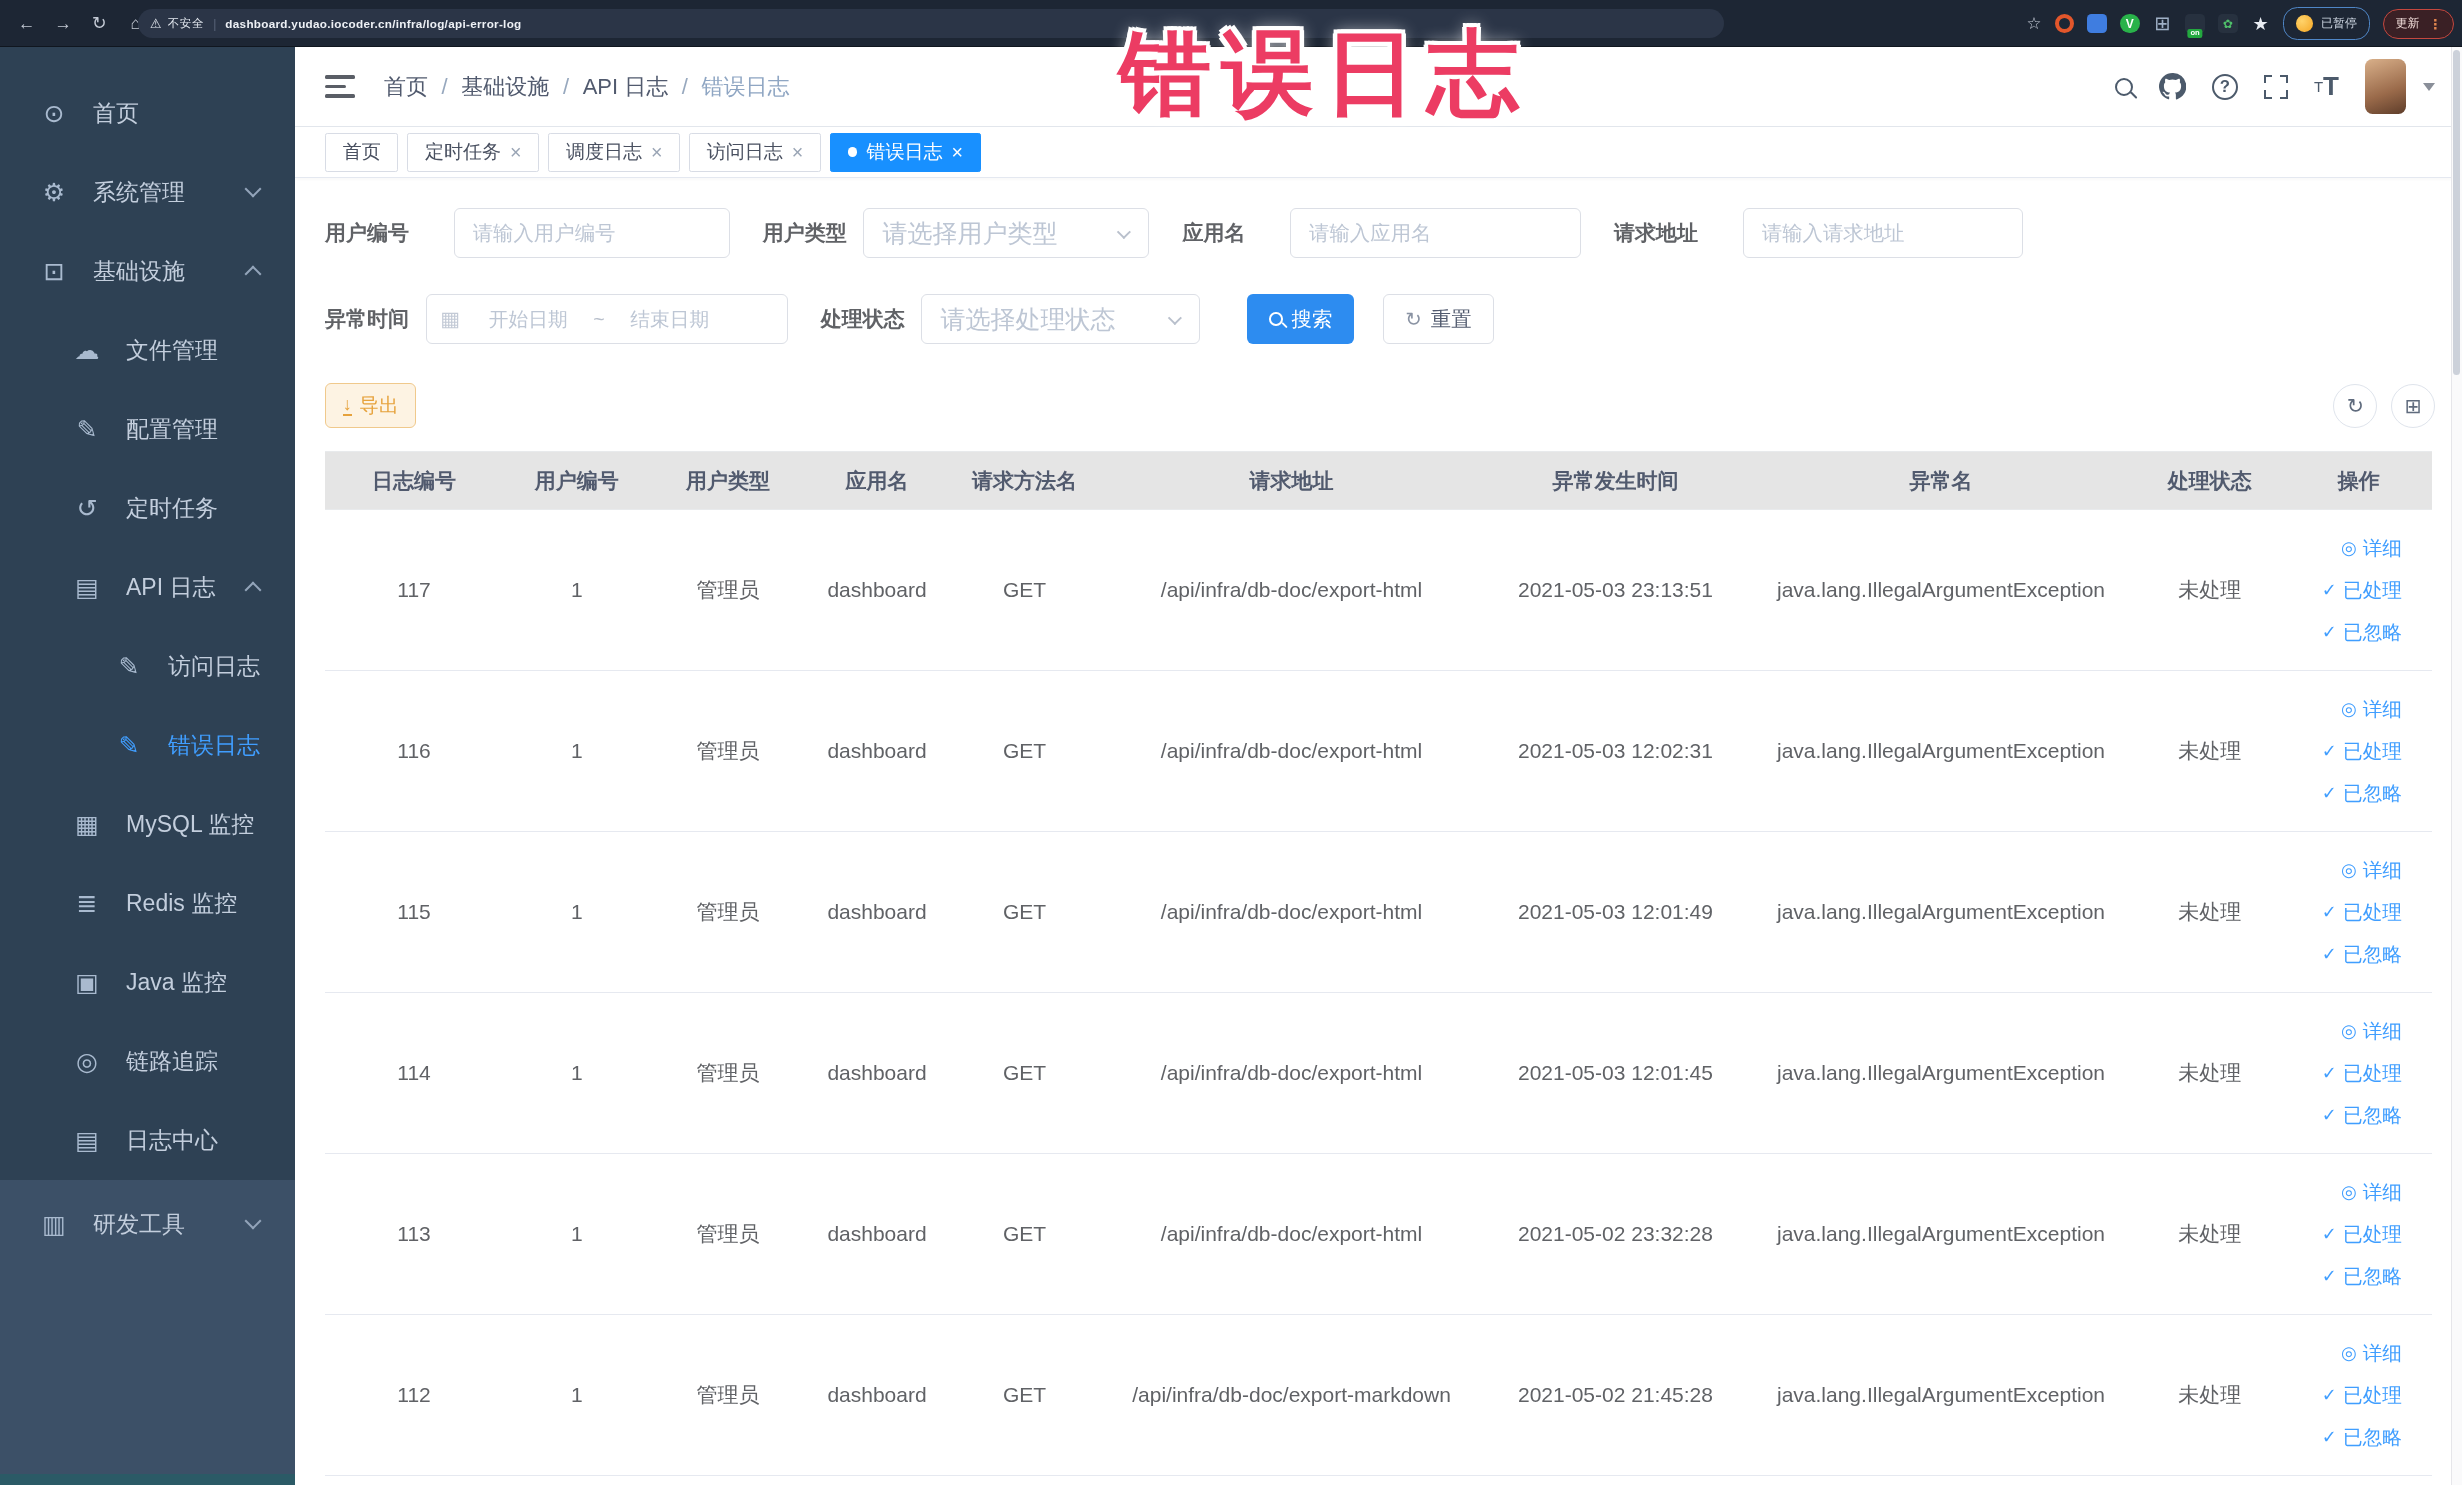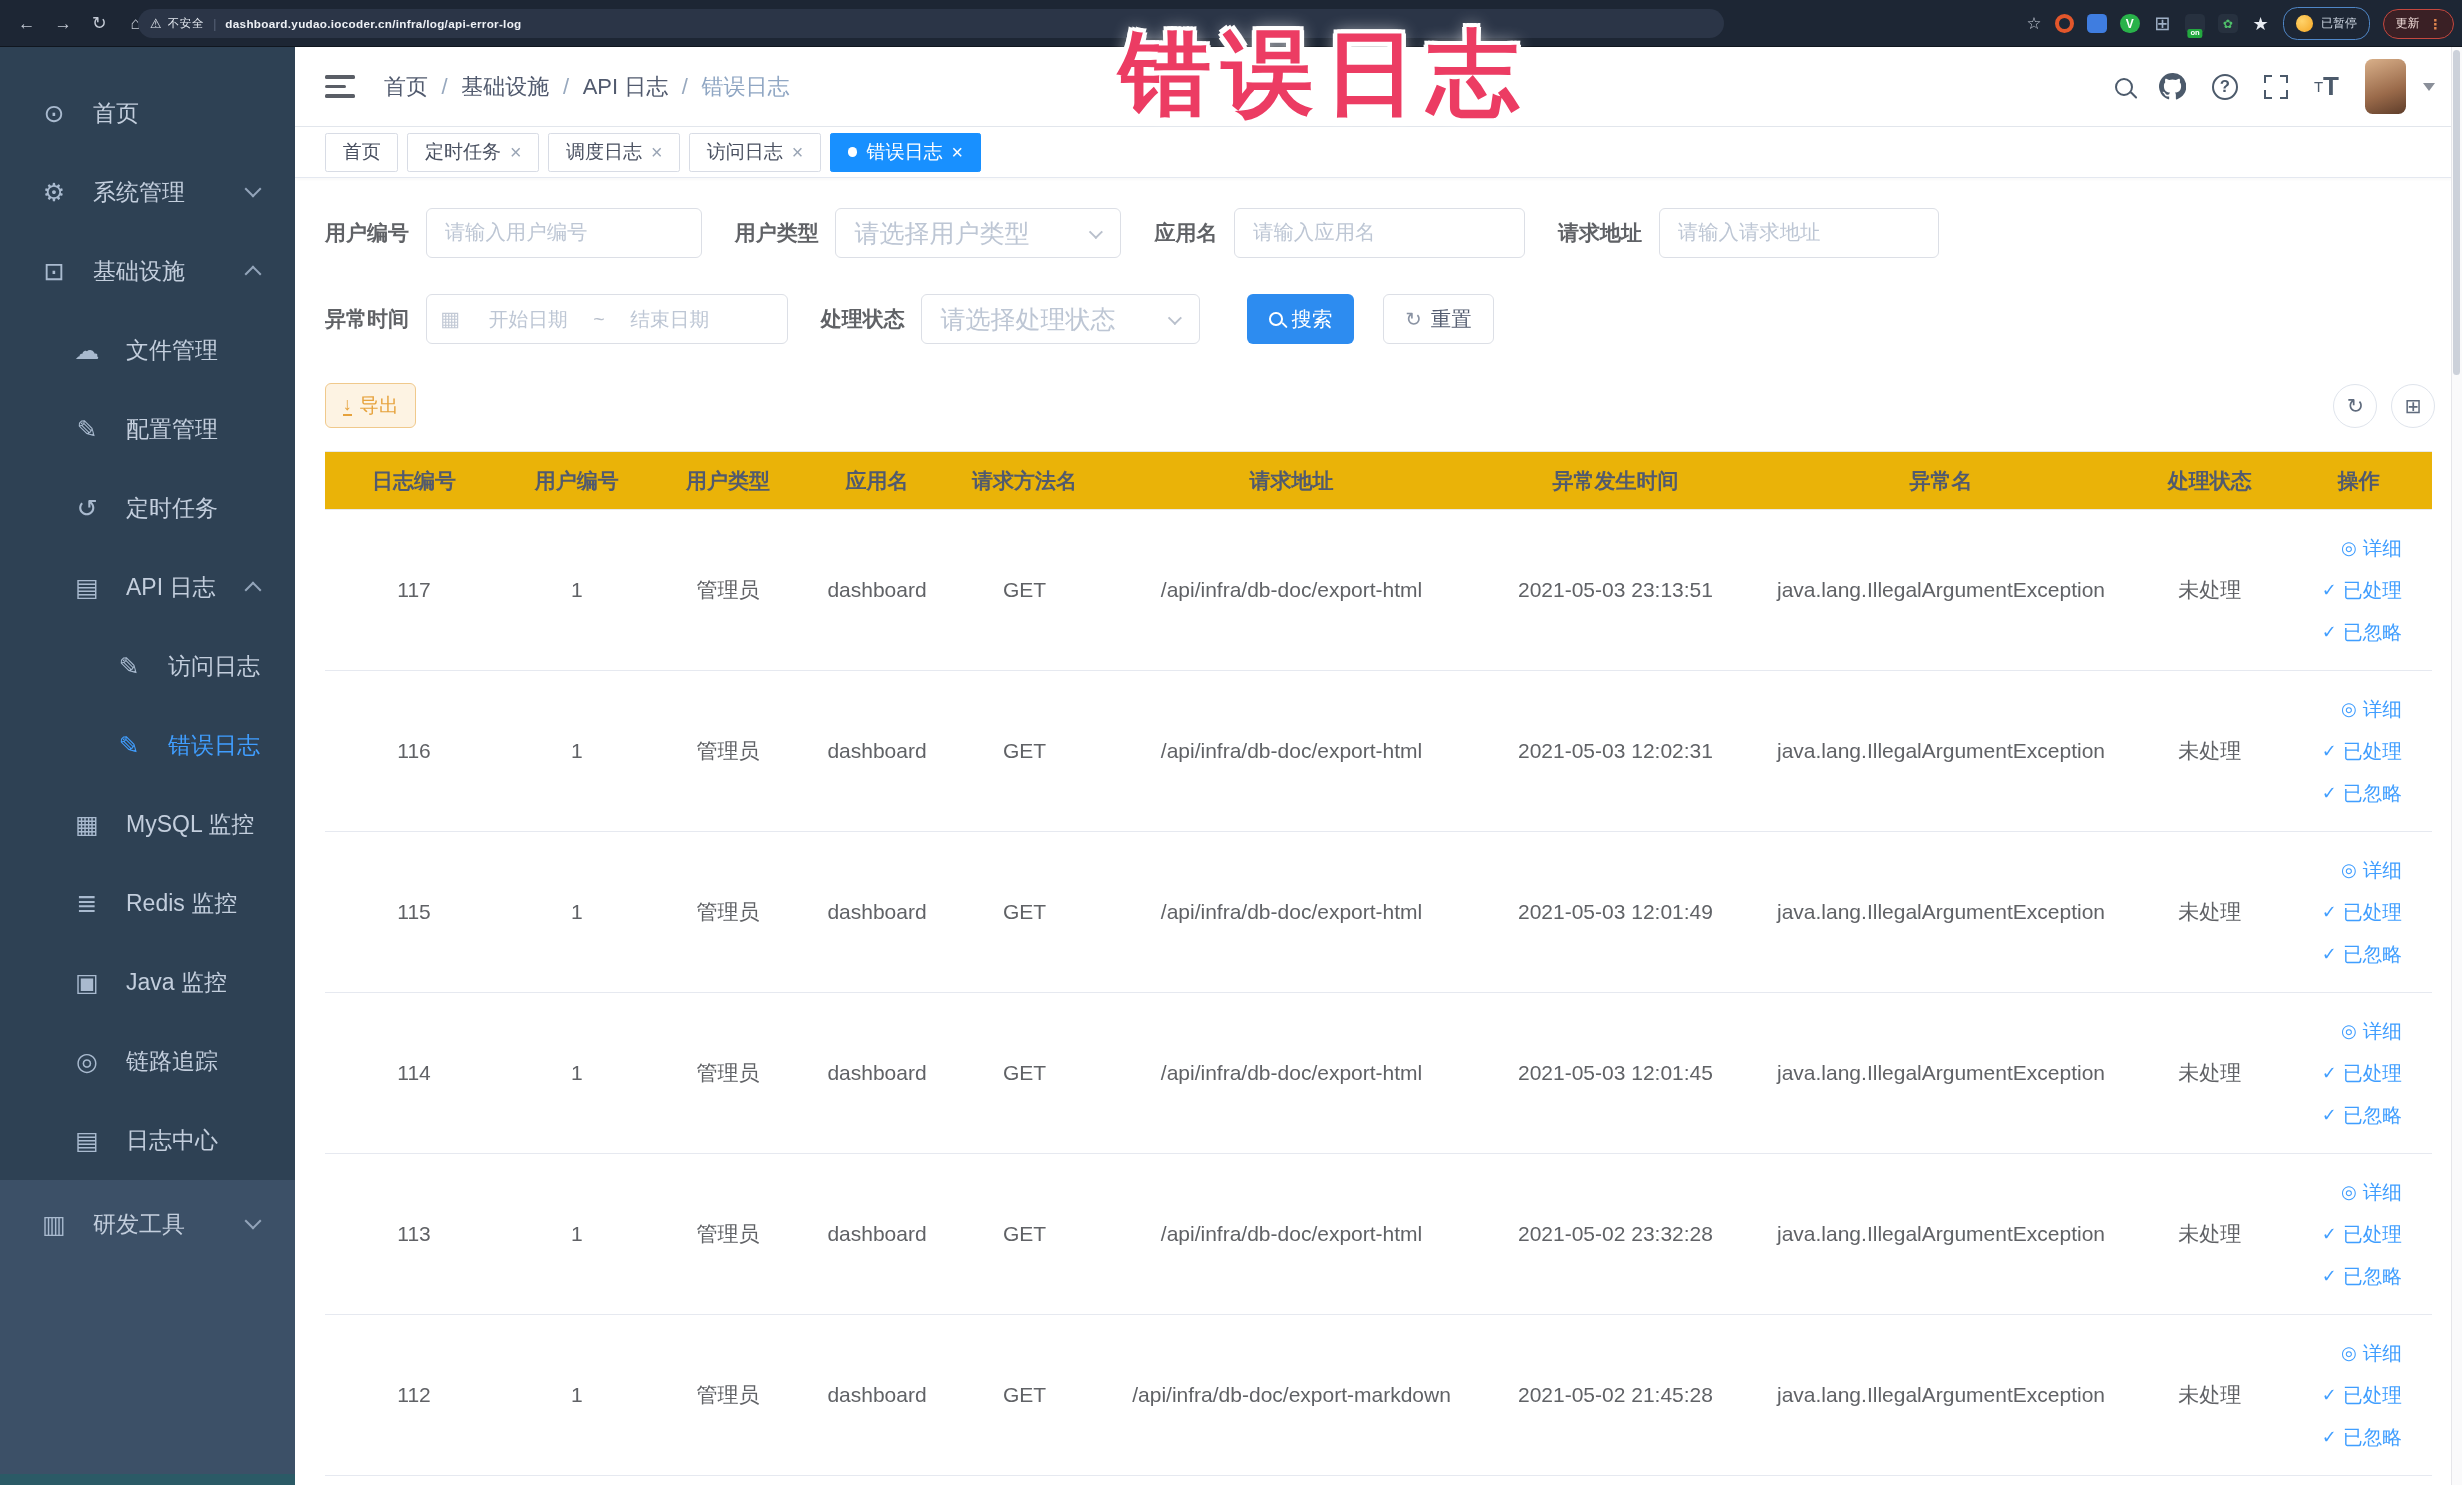--- a/index.html
+++ b/index.html
@@ -86,21 +86,21 @@
   .tag.active { background:#1890ff; border-color:#1890ff; color:#fff; }
   .tag.active .x { color:#fff; }
   .tag .dot { width:9.8px; height:9.8px; border-radius:50%; background:#fff; }
 
   
   .content { padding:30px 0 4px 30px; position:relative; }
   .frow { display:flex; align-items:center; }
   .frow + .frow { margin-top:36px; }
   .fgroup { display:flex; align-items:center; margin-right:33px; }
   .flabel { font-size:21px; font-weight:bold; color:#606266; margin-right:16.7px; white-space:nowrap; }
-  .finput { height:50px; border:0.8px solid #dcdfe6; border-radius:6px; font-size:20.4px; color:#606266; padding:0 18px; outline:none; font-family:Liberation Mono, monospace; }
+  .finput { height:50px; border:0.8px solid #dcdfe6; border-radius:6px; font-size:20.4px; color:#606266; padding:0 18px; outline:none; font-family:Liberation Sans, sans-serif;margin-left:28px; }
   .finput::placeholder { color:#bdc6d4; }
   .fselect { height:50px; border:0.8px solid #dcdfe6; border-radius:6px; display:flex; align-items:center; padding:0 18px; cursor:pointer; position:relative; }
   .fselect .ph { font-size:25px; color:#bdc6d4; }
   .sel-chev { width:9.8px; height:9.8px; border-right:2.3px solid #b9c0cc; border-bottom:2.3px solid #b9c0cc; transform:rotate(45deg); position:absolute; right:19.7px; top:18px; }
   .dateb { width:362px; height:50px; border:0.8px solid #dcdfe6; border-radius:6px; display:flex; align-items:center; padding:0 13.6px; }
   .cal { color:#c3cad6; font-size:21px; margin-right:7.6px; }
   .dateb input { border:none; outline:none; width:121px; font-size:19.7px; color:#606266; text-align:center; font-family:inherit; }
   .dateb input::placeholder { color:#bdc6d4; }
   .dateb .tilde { color:#b9c0cc; font-size:19.7px; margin:0 4.5px; }
   .btn { height:50px; border-radius:6px; font-size:20.4px; display:flex; align-items:center; gap:9px; padding:0 21px; cursor:pointer; border:0.8px solid transparent; }
@@ -111,21 +111,21 @@
   .btn-plain .ricon { font-size:19.7px; color:#8a93a3; }
   .btn-warning { background:#fdf3e3; border-color:#f0c98c; color:#e6a23c; font-size:19.7px; height:45px; padding:0 16.7px; gap:7.6px; }
   .dl-arrow { font-size:18px; color:#e6a23c; border-bottom:2.3px solid #e6a23c; line-height:1; padding-bottom:0.8px; }
 
   .toolbar-row { margin-top:39px; display:flex; align-items:center; padding-right:27px; }
   .tool-circles { margin-left:auto; display:flex; gap:13.6px; }
   .circle-btn { width:44px; height:44px; border-radius:50%; border:0.8px solid #dfe4ec; background:#fff; display:flex; align-items:center; justify-content:center; font-size:20.4px; color:#5f6b7d; cursor:pointer; }
 
   
   table.grid { width:2107px; border-collapse:collapse; margin-top:23px; table-layout:fixed; }
-  table.grid thead th { height:58px; background:#eab308; color:#515a6e; font-size:21px; font-weight:bold; border-top:0.8px solid #e8eaec; border-bottom:0.8px solid #e8eaec; text-align:center; }
+  table.grid thead th { height:58px; background:#e5e5e5; color:#515a6e; font-size:21px; font-weight:bold; border-top:0.8px solid #e8eaec; border-bottom:0.8px solid #e8eaec; text-align:center; }
   table.grid tbody td { height:161px; text-align:center; font-size:21px; color:#606266; border-bottom:1.5px solid #e6e9f0; vertical-align:middle; }
   .cell-actions { display:flex; flex-direction:column; align-items:flex-end; gap:15px; padding-right:30px; }
   .alink { color:#409eff; font-size:19.7px; display:flex; align-items:center; gap:6px; cursor:pointer; white-space:nowrap; }
   .alink .ai { font-size:18px; }
 
   
   .overlay-title { position:absolute; left:1119px; top:12px; font-size:92px; font-weight:bold; letter-spacing:10.6px; color:#ec3c63; z-index:50; white-space:nowrap;
     text-shadow:-3.8px -3.8px 0 #fff, 3.8px -3.8px 0 #fff, -3.8px 3.8px 0 #fff, 3.8px 3.8px 0 #fff, 0 -4.5px 0 #fff, 0 4.5px 0 #fff, -4.5px 0 0 #fff, 4.5px 0 0 #fff, 0 0 16.7px rgba(255,255,255,.95); }
 
   

